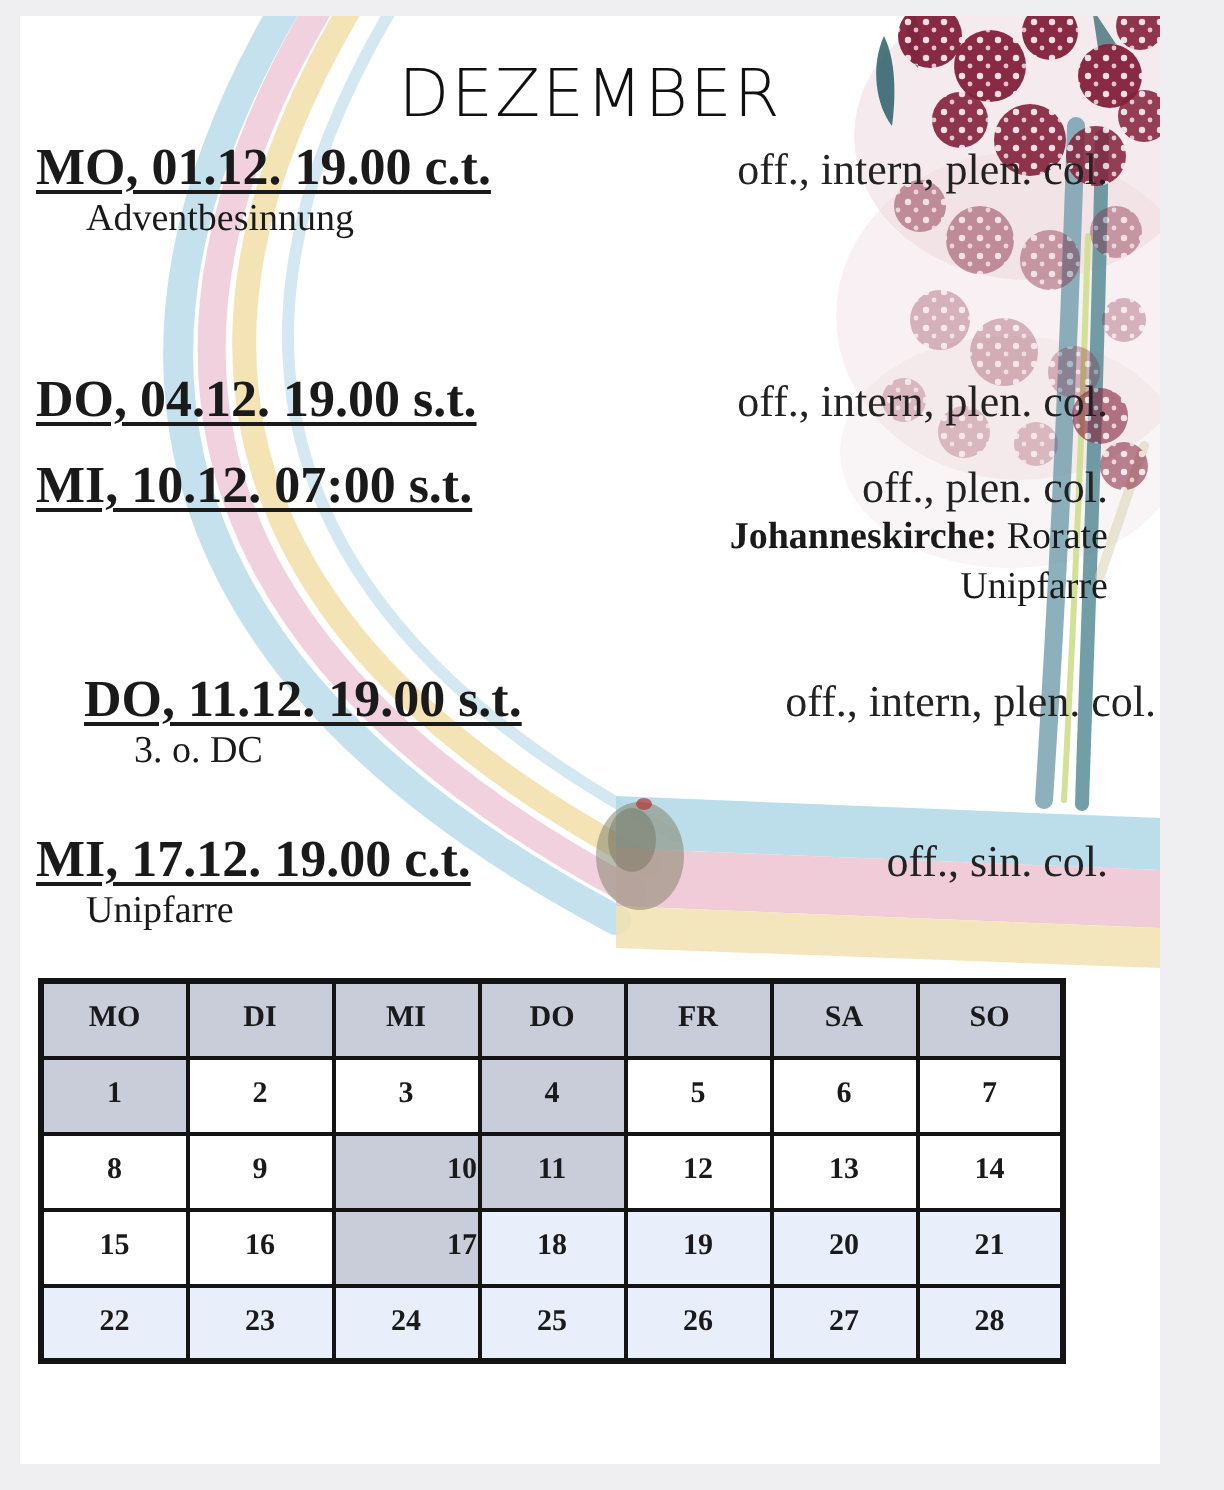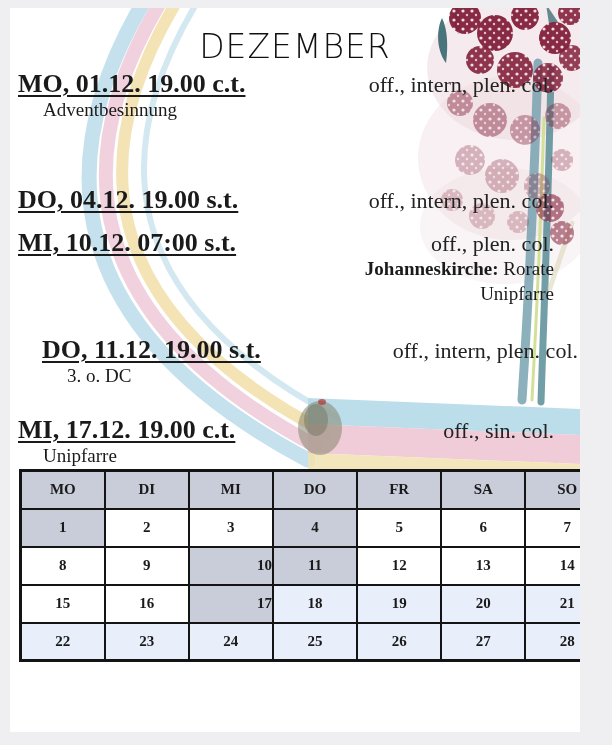--- a/index.html
+++ b/index.html
@@ -23,21 +23,21 @@
   .event:nth-child(3){top:222px;text-align:right;}
   .event:nth-child(4){top:329px;margin-left:24px;}
   .event:nth-child(5){top:409px;}
   .event-head{display:flex;justify-content:space-between;align-items:baseline;}
   .event-date{font-size:26px;font-weight:bold;text-decoration:underline;
     text-decoration-thickness:2px;text-underline-offset:3px;white-space:nowrap;}
   .event-tags{font-size:22px;white-space:nowrap;color:#222;}
   .event-desc{padding-left:25px;}
   .desc-line{font-size:19px;}
   .desc-line .b{font-weight:bold;}
-  table.cal{position:absolute;left:9px;top:461px;width:592px;border-collapse:collapse;
+  table.cal{position:absolute;left:9px;top:481px;width:514px;border-collapse:collapse;
     table-layout:fixed;background:#eab308;border:3px solid var(--table-border);z-index:2;}
   .cal th,.cal td{border:2px solid var(--table-border);height:38px;text-align:center;
     vertical-align:middle;font-size:15px;font-weight:bold;font-family:"Liberation Serif",serif;}
   .cal th{background:var(--shade-event);}
   .cal td.event{background:var(--shade-event);position:static;}
   .cal td.plain{background:#ffffff;}
   .cal td.holiday{background:var(--shade-holiday);}
   .cal td.next_month{background:var(--shade-holiday);color:var(--next-month-text);font-weight:normal;}
 </style>
 </head>

